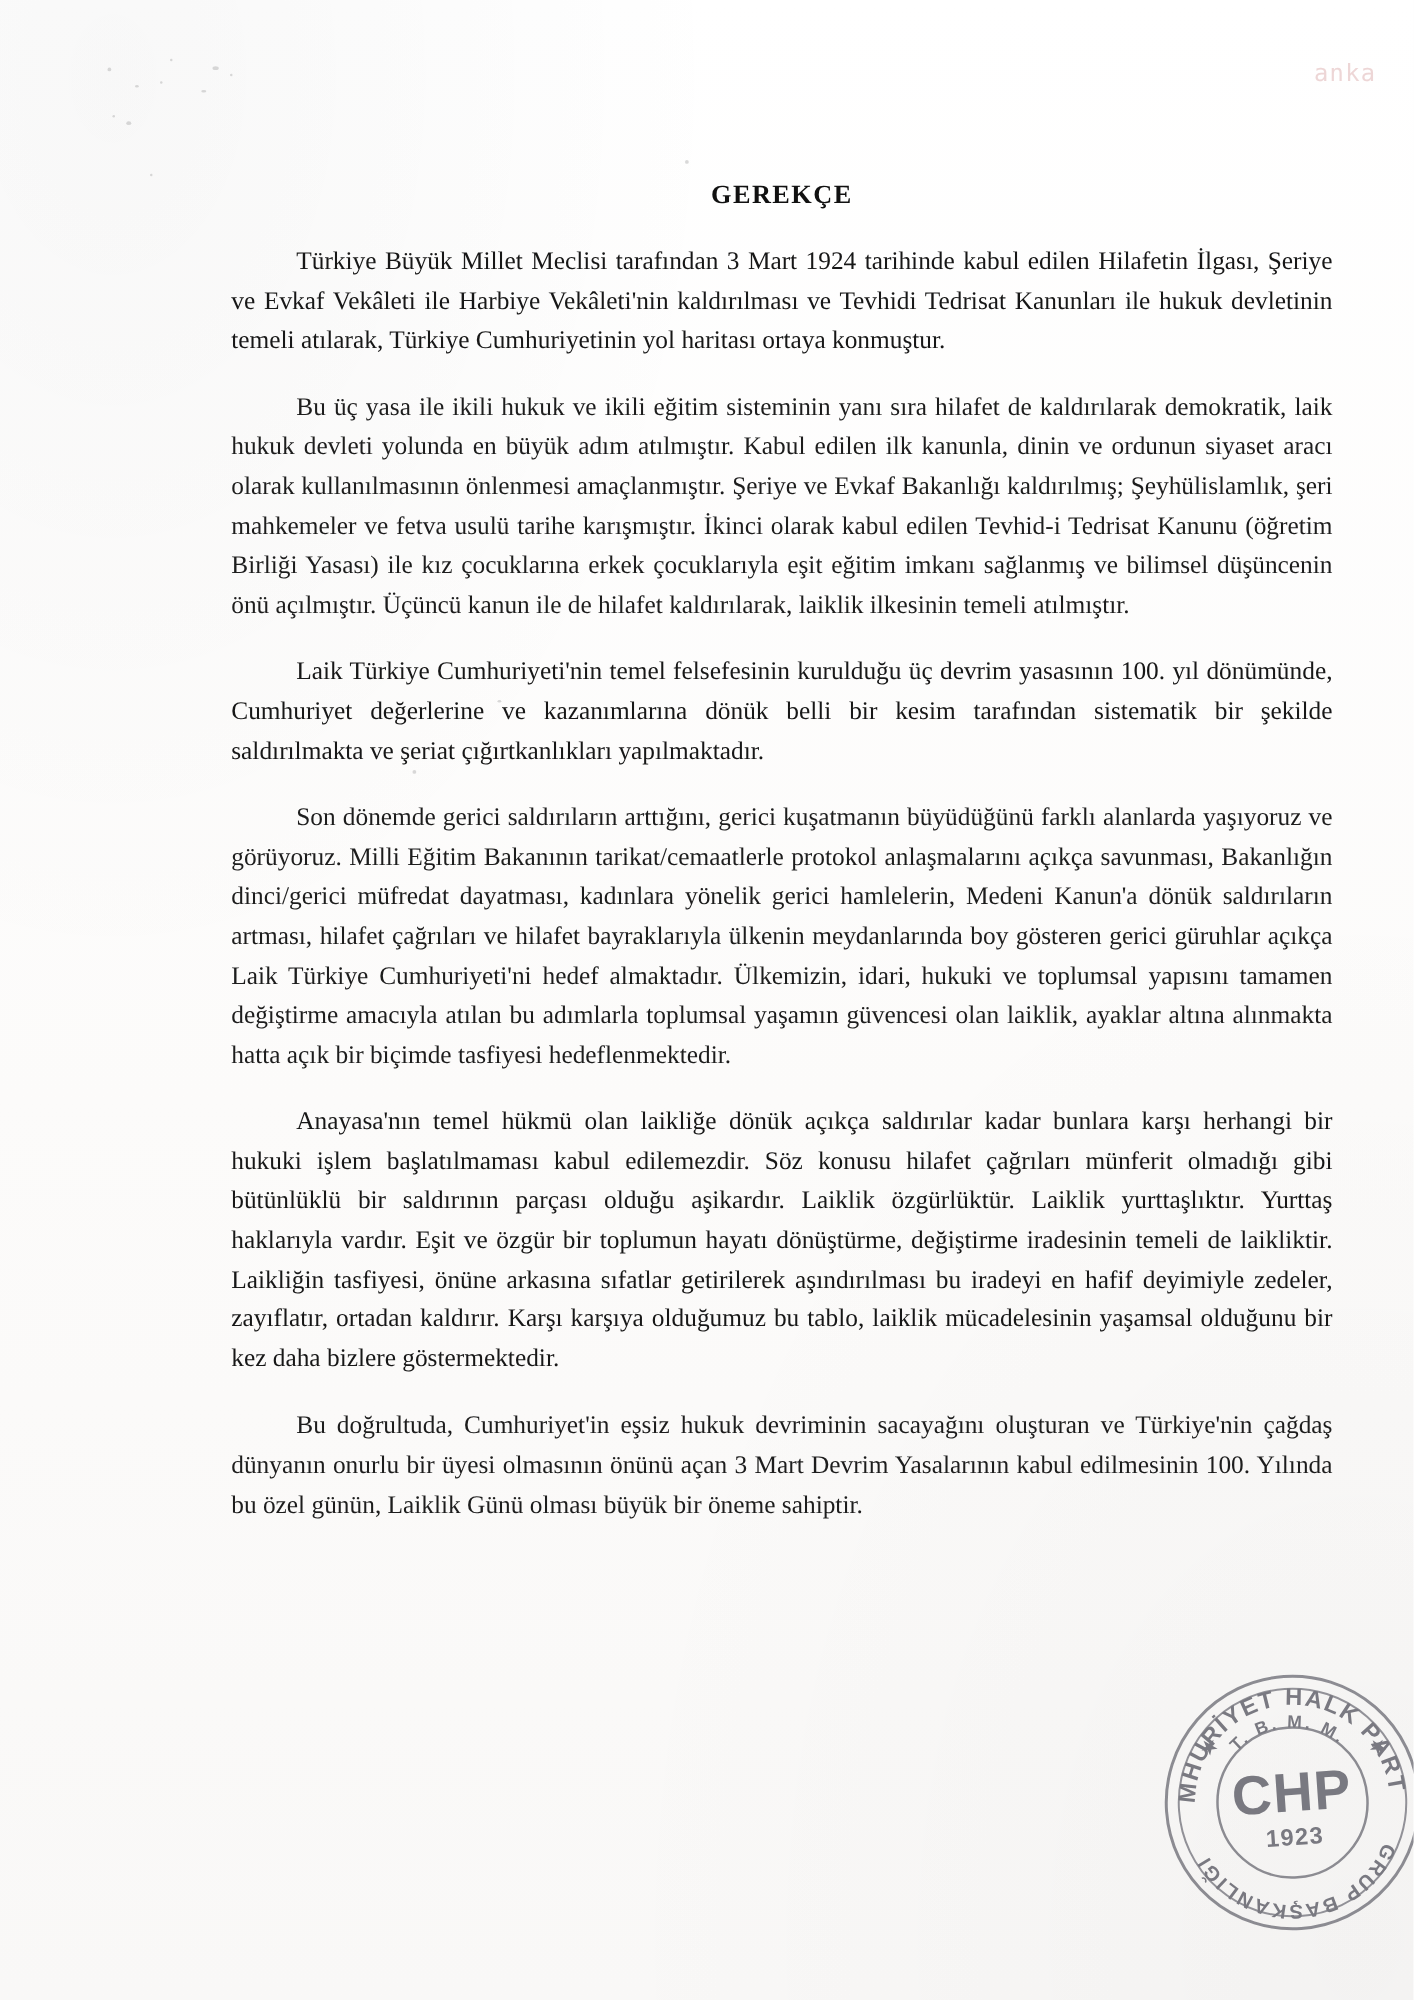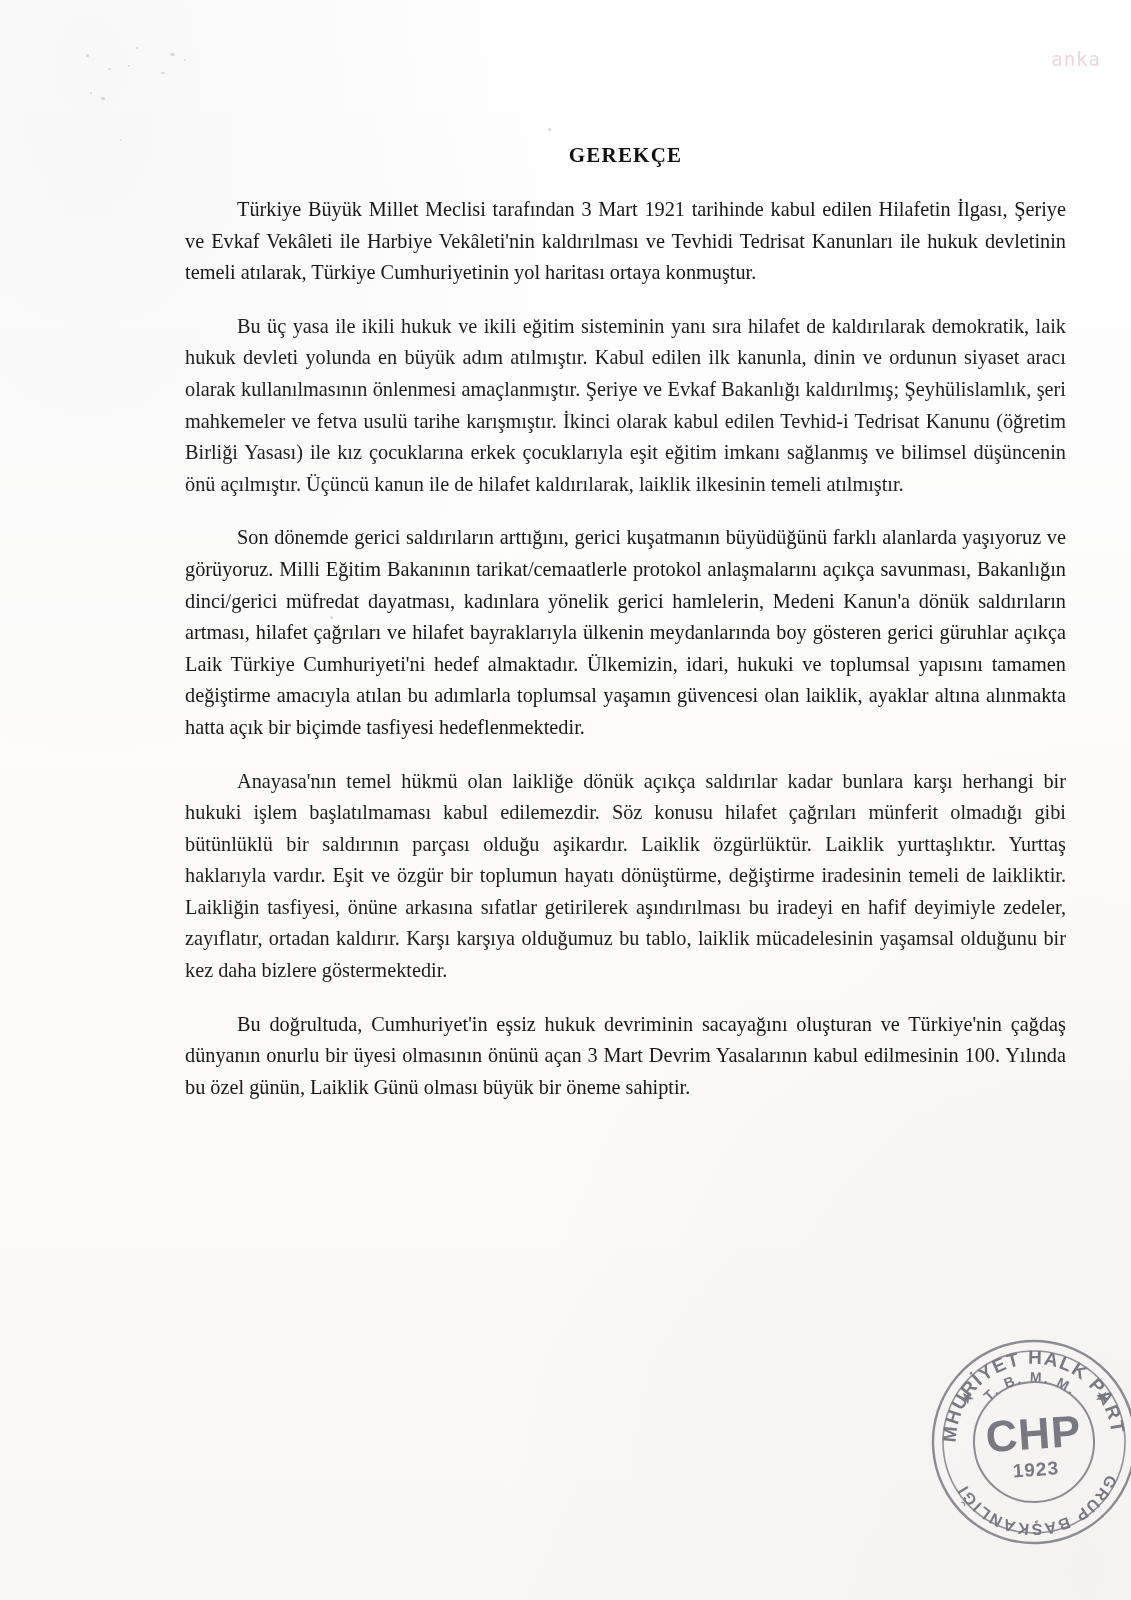--- a/index.html
+++ b/index.html
@@ -122,22 +122,23 @@
   <div class="speck" style="left:101px; top:97px;  width:4px; height:3px;"></div>
   <div class="speck" style="left:120px; top:139px; width:2px; height:2px;"></div>
   <div class="speck" style="left:548px; top:128px; width:3px; height:3px;"></div>
   <div class="speck" style="left:398px; top:560px; width:3px; height:2px;"></div>
   <div class="speck" style="left:330px; top:616px; width:3px; height:3px;"></div>
 
   <div class="doc-body">
 
     <h1 class="doc-title">GEREKÇE</h1>
 
-    <p class="para first">Türkiye Büyük Millet Meclisi tarafından 3 Mart 1921 tarihinde kabul edilen Hilafetin İlgası, Şeriye ve Evkaf Vekâleti ile Harbiye Vekâleti'nin kaldırılması ve Tevhidi Tedrisat Kanunları ile hukuk devletinin temeli atılarak, Türkiye Cumhuriyetinin yol haritası ortaya konmuştur.</p>
+    <p class="para first">Türkiye Büyük Millet Meclisi tarafından 3 Mart 1924 tarihinde kabul edilen Hilafetin İlgası, Şeriye ve Evkaf Vekâleti ile Harbiye Vekâleti'nin kaldırılması ve Tevhidi Tedrisat Kanunları ile hukuk devletinin temeli atılarak, Türkiye Cumhuriyetinin yol haritası ortaya konmuştur.</p>
     <p class="para">Bu üç yasa ile ikili hukuk ve ikili eğitim sisteminin yanı sıra hilafet de kaldırılarak demokratik, laik hukuk devleti yolunda en büyük adım atılmıştır. Kabul edilen ilk kanunla, dinin ve ordunun siyaset aracı olarak kullanılmasının önlenmesi amaçlanmıştır. Şeriye ve Evkaf Bakanlığı kaldırılmış; Şeyhülislamlık, şeri mahkemeler ve fetva usulü tarihe karışmıştır. İkinci olarak kabul edilen Tevhid-i Tedrisat Kanunu (öğretim Birliği Yasası) ile kız çocuklarına erkek çocuklarıyla eşit eğitim imkanı sağlanmış ve bilimsel düşüncenin önü açılmıştır. Üçüncü kanun ile de hilafet kaldırılarak, laiklik ilkesinin temeli atılmıştır.</p>
+    <p class="para">Laik Türkiye Cumhuriyeti'nin temel felsefesinin kurulduğu üç devrim yasasının 100. yıl dönümünde, Cumhuriyet değerlerine ve kazanımlarına dönük belli bir kesim tarafından sistematik bir şekilde saldırılmakta ve şeriat çığırtkanlıkları yapılmaktadır.</p>
     <p class="para">Son dönemde gerici saldırıların arttığını, gerici kuşatmanın büyüdüğünü farklı alanlarda yaşıyoruz ve görüyoruz. Milli Eğitim Bakanının tarikat/cemaatlerle protokol anlaşmalarını açıkça savunması, Bakanlığın dinci/gerici müfredat dayatması, kadınlara yönelik gerici hamlelerin, Medeni Kanun'a dönük saldırıların artması, hilafet çağrıları ve hilafet bayraklarıyla ülkenin meydanlarında boy gösteren gerici güruhlar açıkça Laik Türkiye Cumhuriyeti'ni hedef almaktadır. Ülkemizin, idari, hukuki ve toplumsal yapısını tamamen değiştirme amacıyla atılan bu adımlarla toplumsal yaşamın güvencesi olan laiklik, ayaklar altına alınmakta hatta açık bir biçimde tasfiyesi hedeflenmektedir.</p>
     <p class="para">Anayasa'nın temel hükmü olan laikliğe dönük açıkça saldırılar kadar bunlara karşı herhangi bir hukuki işlem başlatılmaması kabul edilemezdir. Söz konusu hilafet çağrıları münferit olmadığı gibi bütünlüklü bir saldırının parçası olduğu aşikardır. Laiklik özgürlüktür. Laiklik yurttaşlıktır. Yurttaş haklarıyla vardır. Eşit ve özgür bir toplumun hayatı dönüştürme, değiştirme iradesinin temeli de laikliktir. Laikliğin tasfiyesi, önüne arkasına sıfatlar getirilerek aşındırılması bu iradeyi en hafif deyimiyle zedeler, zayıflatır, ortadan kaldırır. Karşı karşıya olduğumuz bu tablo, laiklik mücadelesinin yaşamsal olduğunu bir kez daha bizlere göstermektedir.</p>
     <p class="para">Bu doğrultuda, Cumhuriyet'in eşsiz hukuk devriminin sacayağını oluşturan ve Türkiye'nin çağdaş dünyanın onurlu bir üyesi olmasının önünü açan 3 Mart Devrim Yasalarının kabul edilmesinin 100. Yılında bu özel günün, Laiklik Günü olması büyük bir öneme sahiptir.</p>
 
   </div>
 
   <div class="stamp">
     <svg viewBox="0 0 212 212" xmlns="http://www.w3.org/2000/svg">
       <defs>
         <path id="arcTop" d="M 46,106 A 60,60 0 0 1 166,106"></path>

